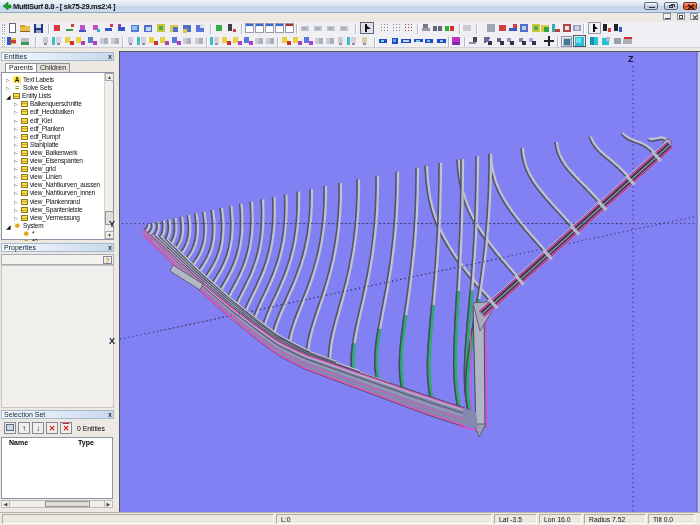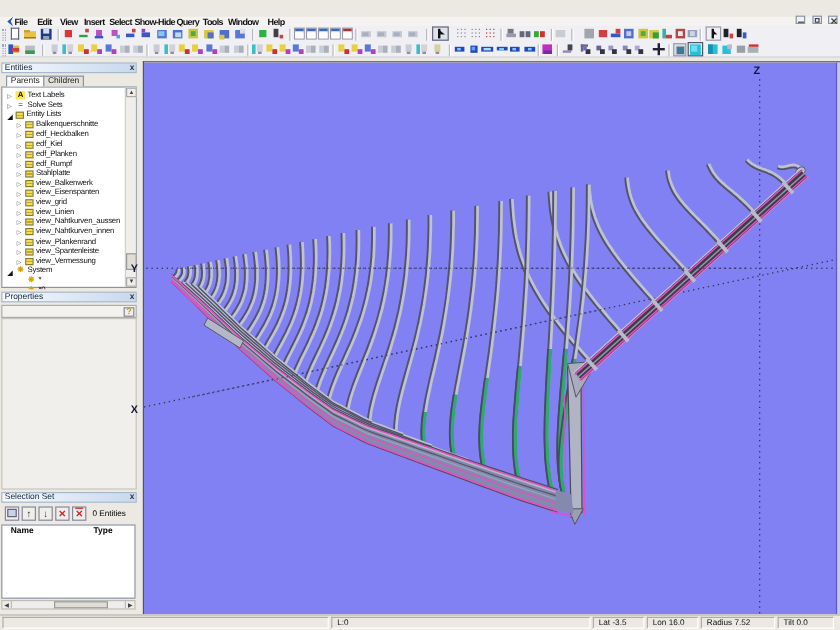--- a/index.html
+++ b/index.html
@@ -55,36 +55,35 @@
 
 #status { position:absolute; left:0; top:512px; width:700px; height:13px; background:#ece9e2; border-top:1px solid #b8b4ac; font-size:6.8px; color:#111; }
 .sfield { position:absolute; top:1px; height:10px; border:1px solid; border-color:#b0aca4 #fff #fff #b0aca4; padding:1px 0 0 4px; }
 </style><style>
 .ssbtn { position:absolute; top:1px; width:12px; height:12px; border:1px solid #889; background:#f0eeea; font-size:8px; text-align:center; line-height:11px; }
 .ssbtn i { position:absolute; }
 </style></head>
 <body>
 <div id="app">
 
-
-<div id="menu">
-  <svg style="position:absolute;left:3px;top:-1px" width="10" height="10">
-        <path d="M8 1 L3 5 L8 9 L6 5 Z" fill="#2858b8"></path>
+<div id="title">
+  <svg style="position:absolute;left:2px;top:1px" width="10" height="10">
+        <path d="M1 5 L6 1 L6 4 L9 4 L9 7 L6 7 L6 9 Z" fill="#18a428" stroke="#0a6a14" stroke-width="0.5"></path>
       </svg>
-  <span class="m" style="left:12px">File</span>
-      <span class="m" style="left:31px">Edit</span>
-      <span class="m" style="left:50px">View</span>
-      <span class="m" style="left:70px">Insert</span>
-      <span class="m" style="left:91px">Select</span>
-      <span class="m" style="left:112px">Show-Hide</span>
-      <span class="m" style="left:147px">Query</span>
-      <span class="m" style="left:169px">Tools</span>
-      <span class="m" style="left:190px">Window</span>
-      <span class="m" style="left:223px">Help</span>
+  <span class="t">MultiSurf 8.8 - [ sk75-29.ms2:4 ]</span>
+  <span id="tbtns">
+    <span class="tb"><i style="left:4px;top:3.5px;width:6px;height:1.5px"></i></span>
+    <span class="tb"><i style="left:4px;top:2px;width:4px;height:3px;border:1px solid #333;background:none"></i><i style="left:6px;top:1px;width:4px;height:1px"></i><i style="left:9px;top:1px;width:1px;height:3px"></i></span>
+    <span class="tb close"><svg width="14" height="8" style="position:absolute;left:0;top:0">
+            <line x1="4" y1="1.5" x2="10" y2="6.5" stroke="#401008" stroke-width="1.6"></line>
+            <line x1="10" y1="1.5" x2="4" y2="6.5" stroke="#401008" stroke-width="1.6"></line>
+          </svg></span>
+  </span>
 </div>
+
 <span id="mbtns">
   <span class="mb"><i style="left:1px;top:4px;width:5px;height:1px"></i></span>
   <span class="mb"><i style="left:1px;top:1px;width:4px;height:4px;border:1px solid #444;background:none"></i></span>
   <span class="mb"><i style="left:1px;top:3px;width:6px;height:1px;transform:rotate(45deg)"></i><i style="left:1px;top:3px;width:6px;height:1px;transform:rotate(-45deg)"></i></span>
 </span>
 
 <div id="tb1"></div>
 <div id="tb2"></div>
 <div style="position:absolute;left:2px;top:24px;width:3px;height:10px;border-left:1px dotted #9aa;border-right:1px dotted #9aa"></div>
     <div class="ic" style="left:7px;top:23px;">

